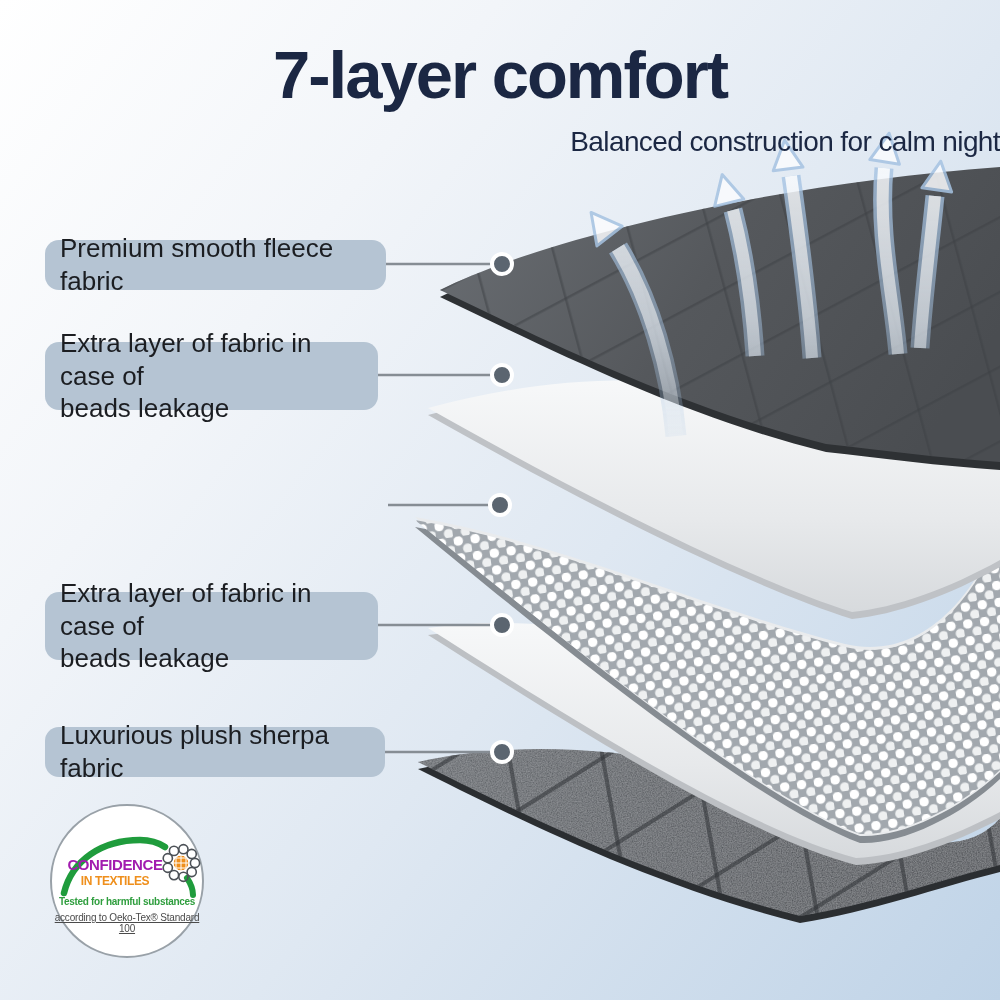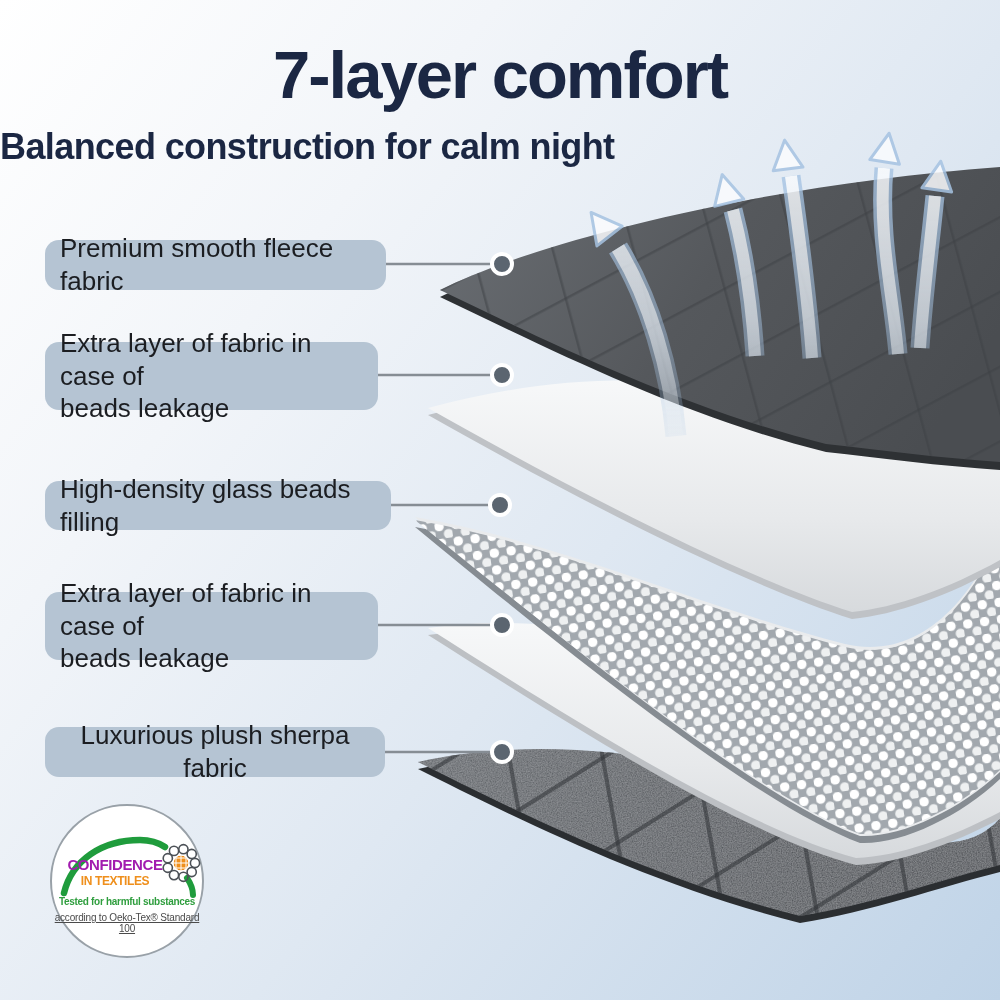--- a/index.html
+++ b/index.html
@@ -2,31 +2,31 @@
 <html><head>
 <meta charset="utf-8">
 <style>
   html,body{margin:0;padding:0;}
   body{width:1000px;height:1000px;font-family:"Liberation Sans", sans-serif;}
   .stage{position:relative;width:1000px;height:1000px;overflow:hidden;
     background:linear-gradient(128deg,#ffffff 0%,#f2f5f9 28%,#dfe8f2 58%,#bfd3e7 100%);}
   .layers-svg{position:absolute;left:0;top:0;width:1000px;height:1000px;}
   .title{position:absolute;left:0;right:0;top:36px;text-align:center;
     color:#1b2743;font-size:67px;font-weight:bold;letter-spacing:-2px;}
-  .subtitle{position:absolute;left:0;right:0;top:126px;text-align:left;
-    color:#1b2743;font-size:36px;font-weight:bold;letter-spacing:-0.6px;}
+  .subtitle{position:absolute;left:0;right:0;top:126px;text-align:right;
+    color:#1b2743;font-size:28px;font-weight:normal;letter-spacing:-0.6px;}
   .callout{position:absolute;background:#b5c4d3;border-radius:14px;
     display:flex;align-items:center;color:#1b1d21;font-size:26px;line-height:1.26;
     padding:0 15px;box-sizing:border-box;}
   .callout .txt{white-space:pre-line;}
   .c1{left:45px;top:240px;width:341px;height:50px;}
   .c2{left:45px;top:342px;width:333px;height:68px;}
   .c3{left:45px;top:481px;width:346px;height:49px;}
   .c4{left:45px;top:592px;width:333px;height:68px;}
-  .c5{left:45px;top:727px;width:340px;height:50px;text-align:center;}
+  .c5{left:45px;top:727px;width:340px;height:50px;}
   .badge{position:absolute;left:50px;top:804px;width:154px;height:154px;border-radius:50%;
     background:#ffffff;border:2px solid #99a1a8;box-sizing:border-box;}
   .badge-svg{position:absolute;left:0;top:0;width:150px;height:150px;}
   .badge .bl{position:absolute;left:0;right:0;text-align:center;font-weight:bold;}
   .badge .b1{top:50px;right:30px;left:6px;color:#a21caf;font-size:15px;letter-spacing:-0.4px;}
   .badge .b2{top:68px;right:30px;left:6px;color:#ef8f1c;font-size:12px;letter-spacing:-0.4px;}
   .badge .b3{top:90px;color:#2f9e3e;font-size:10px;letter-spacing:-0.3px;}
   .badge .b4{top:106px;color:#4b4b4b;font-size:10px;font-weight:normal;letter-spacing:-0.2px;text-decoration:underline;}
 </style>
 </head>
@@ -171,23 +171,20 @@
 
   <div class="title">7-layer comfort</div>
   <div class="subtitle">Balanced construction for calm night</div>
 
   <div class="callout c1">
     <span class="txt">Premium smooth fleece fabric</span>
   </div>
   <div class="callout c2">
     <span class="txt">Extra layer of fabric in case of
 beads leakage</span>
-  </div>
-  <div class="callout c3">
-    <span class="txt">High-density glass beads filling</span>
   </div>
   <div class="callout c4">
     <span class="txt">Extra layer of fabric in case of
 beads leakage</span>
   </div>
   <div class="callout c5">
     <span class="txt">Luxurious plush sherpa fabric</span>
   </div>
 
   <div class="badge">

